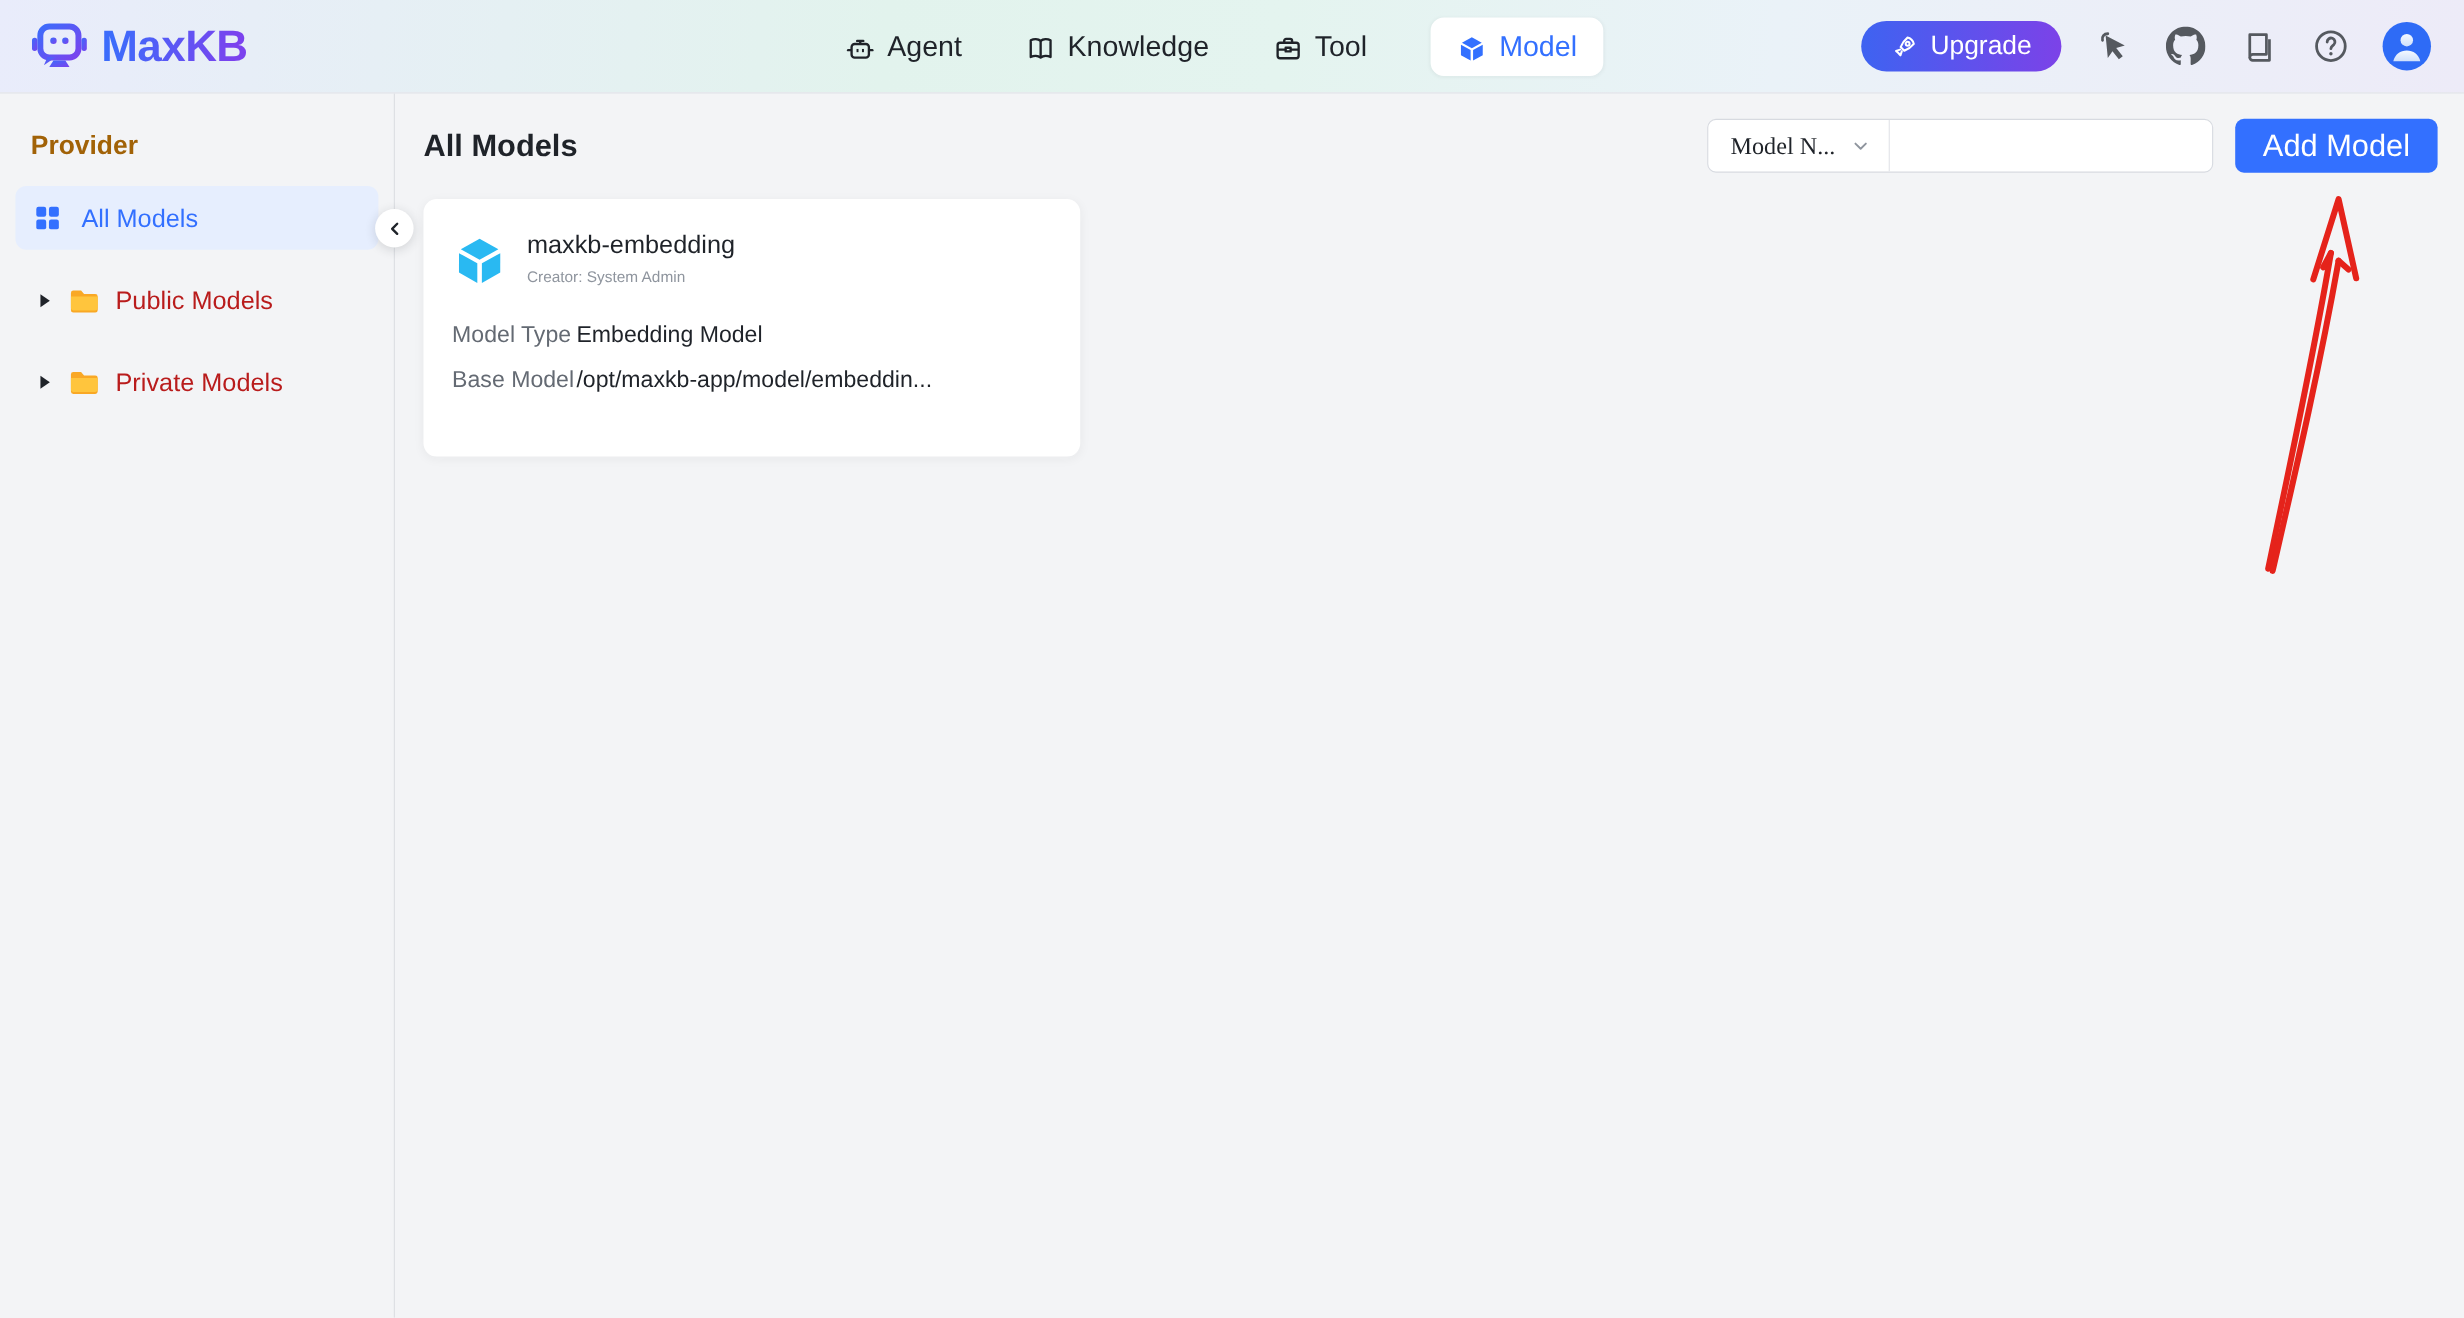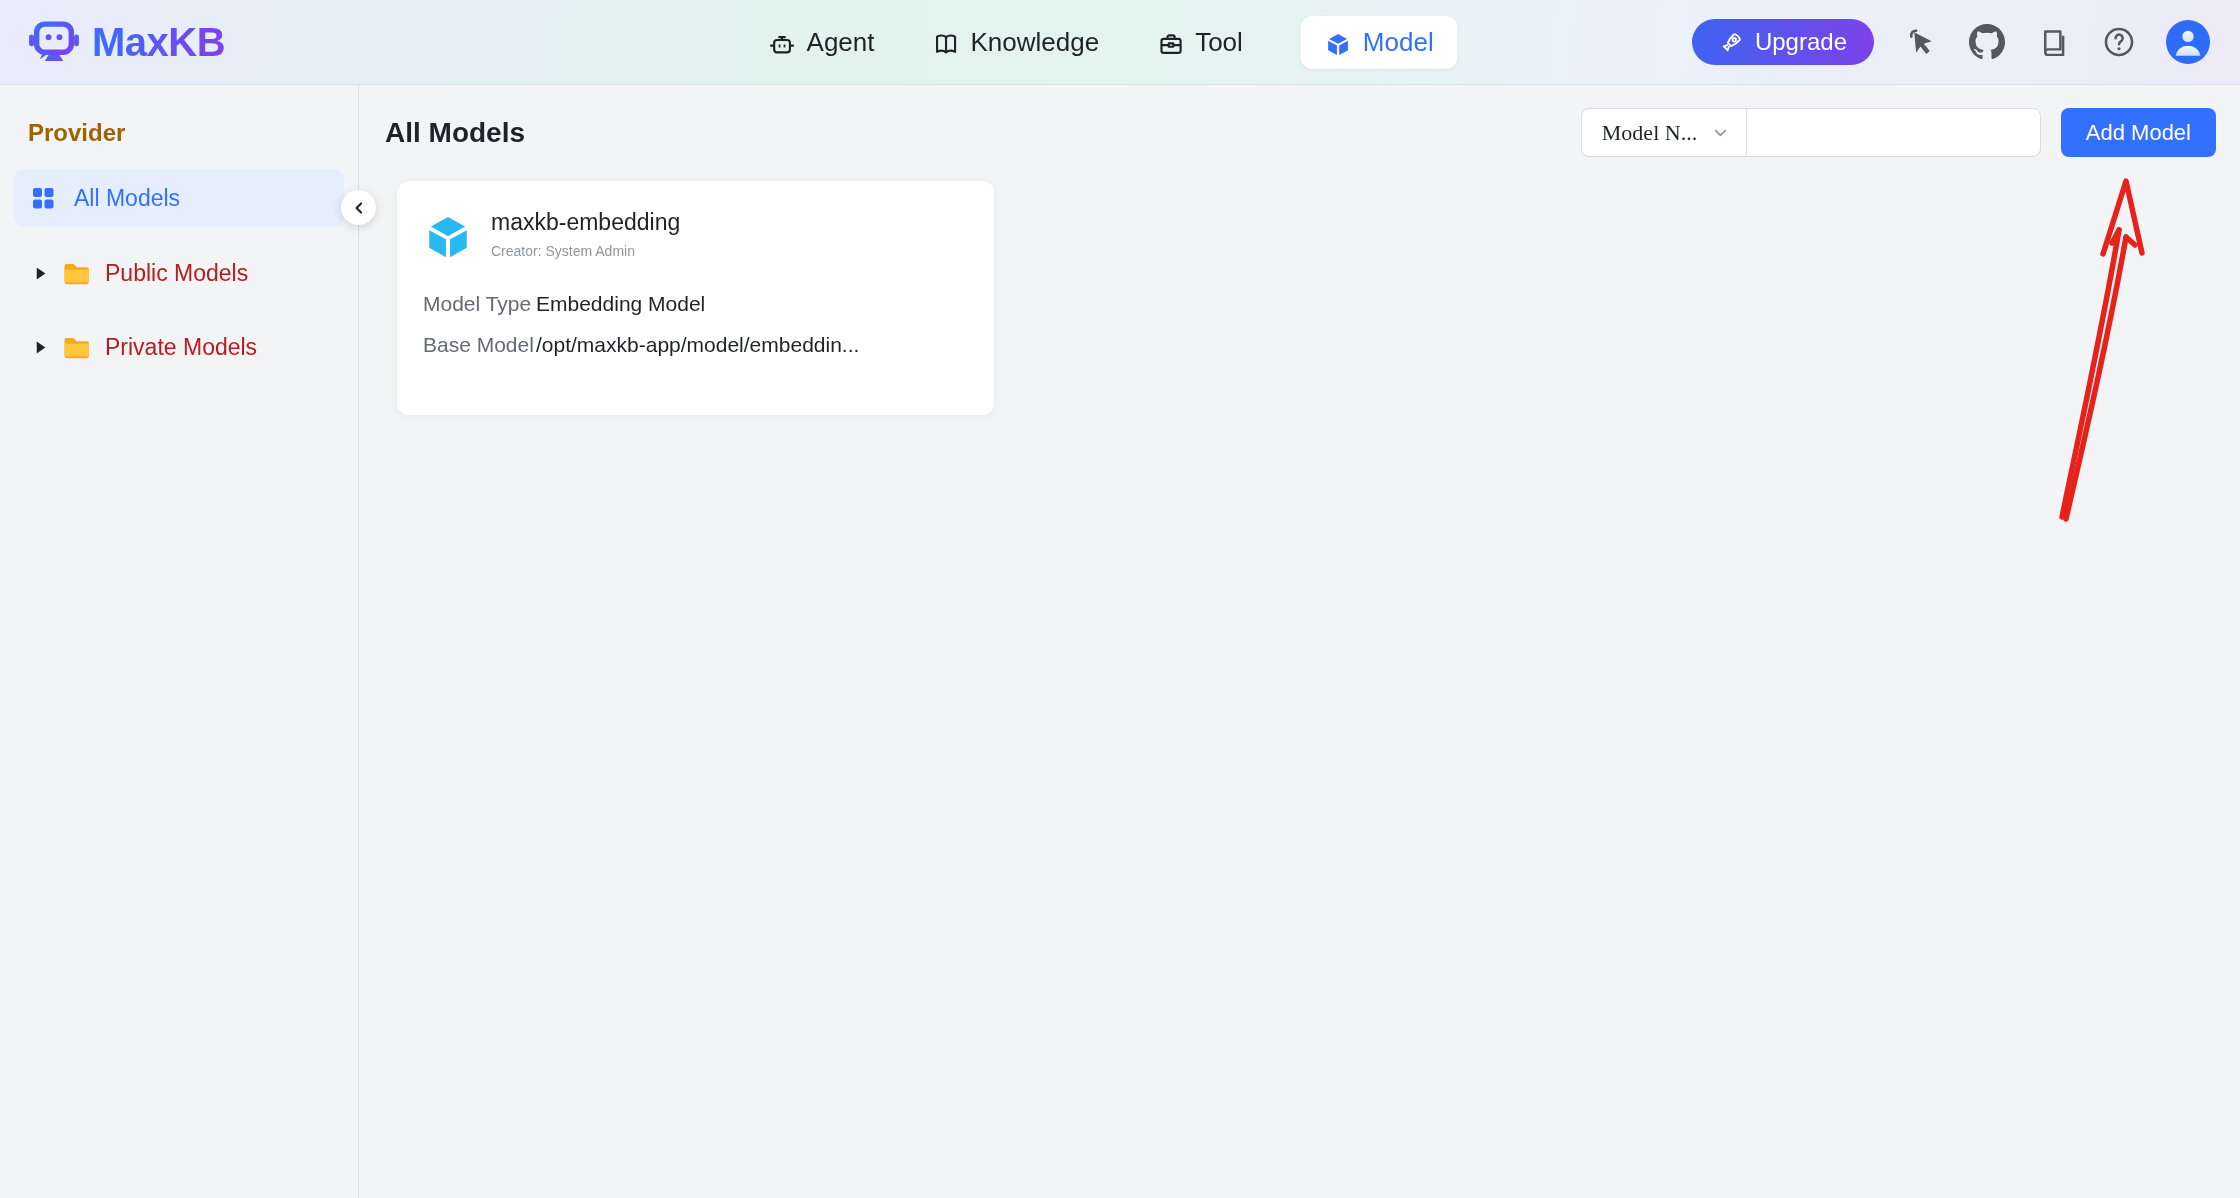--- a/index.html
+++ b/index.html
@@ -178,36 +178,35 @@
     background: transparent;
   }
   .search-input::placeholder { color: #b9bdc4; }
   .add-model-btn {
     height: 49px;
     padding: 0 25px;
     background: #3370ff;
     border: none;
     border-radius: 8px;
     color: #ffffff;
-    font-size: 22px;
+    font-size: 28px;
     font-family: inherit;
     cursor: pointer;
   }
 
   
   .card-grid { display: flex; flex-wrap: wrap; gap: 24px; }
   .model-card {
     width: 597px;
     height: 234px;
     background: #ffffff;
     border-radius: 12px;
     padding: 28px 26px;
     box-shadow: 0 2px 10px rgba(31,35,41,0.05);
     cursor: pointer;
-    margin-left: 12px;
   }
   .card-head { display: flex; gap: 18px; margin-bottom: 25px; }
   .card-cube { flex-shrink: 0; margin-top: 2px; }
   .card-name { font-size: 23px; color: #1f2329; margin-bottom: 7px; }
   .card-creator { font-size: 14px; color: #8f959e; }
   .card-rows {
     display: grid;
     grid-template-columns: 113px auto;
     row-gap: 17px;
     font-size: 21px;

